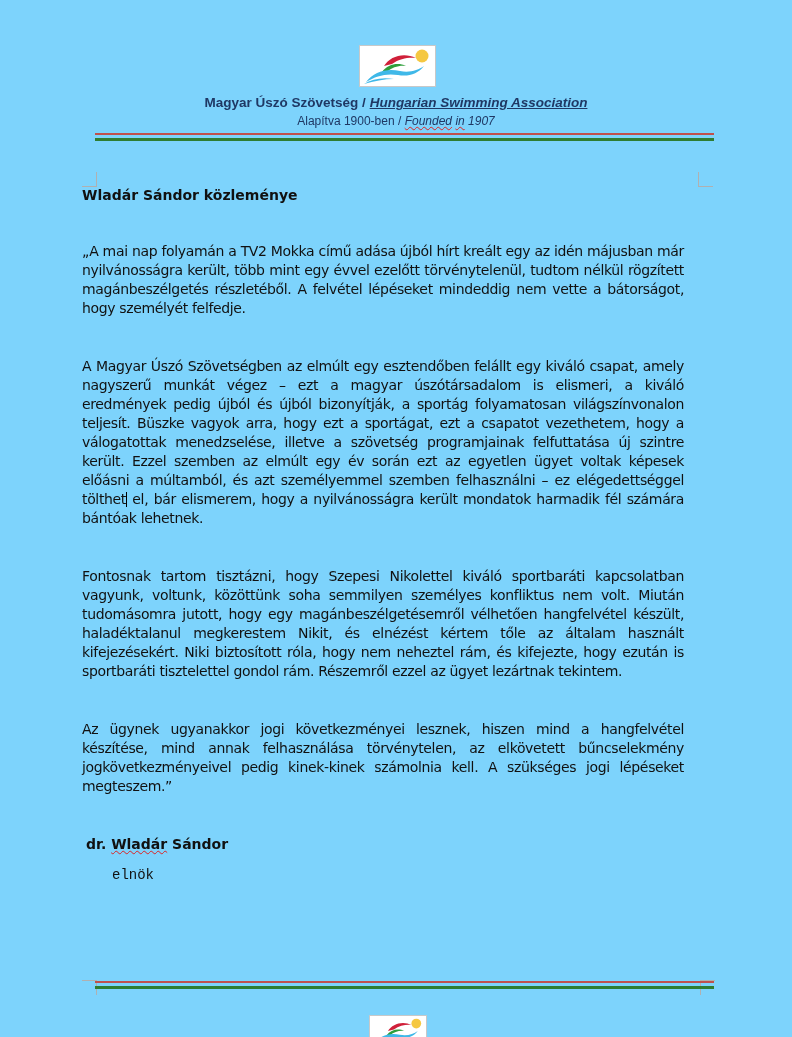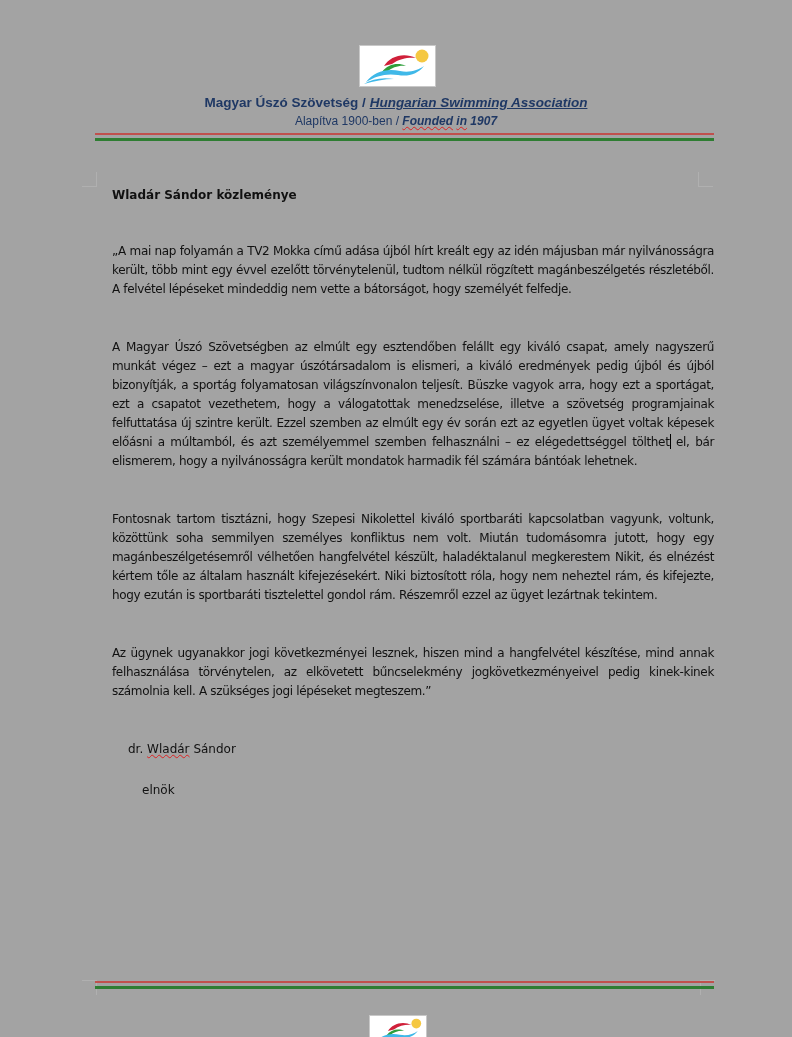--- a/index.html
+++ b/index.html
@@ -1,63 +1,63 @@
 <!DOCTYPE html>
 <html><head>
   <meta charset="utf-8">
   <style>
     html, body { margin: 0; padding: 0; background: #ffffff; }
     body {
       width: 792px; height: 1037px; position: relative; overflow: hidden;
       font-family: "Liberation Sans", sans-serif; color: #111;
     }
-    .page { position: absolute; left: 0; top: 0; width: 792px; height: 1037px; background: #a3a3a3; }
+    .page { position: absolute; left: 0; top: 0; width: 792px; height: 1037px; background: #7dd3fc; }
 
     
     .logo-box {
       position: absolute; left: 359px; top: 45px; width: 75px; height: 40px;
       border: 1px solid #c8c8c8; background: #fff;
     }
     .logo-box svg { width: 100%; height: 100%; display: block; }
     .org-name {
       position: absolute; left: 0; width: 792px; top: 95px; text-align: center;
       font-family: "Liberation Sans", sans-serif; font-weight: bold; font-size: 13.5px;
       color: #1f3864;
     }
     .org-name .en { font-style: italic; text-decoration: underline; text-decoration-color: #1f3864; }
     .founded {
       position: absolute; left: 0; width: 792px; top: 114px; text-align: center;
       font-size: 12px; color: #1f3864;
     }
-    .founded .en { font-style: italic; font-weight: bold; }
+    .founded .en { font-style: italic; }
     .spell { text-decoration: underline wavy #d22; text-decoration-thickness: 1px; }
 
     .rule-red { position: absolute; left: 95px; width: 619px; height: 2px; background: #c0504d; }
     .rule-green { position: absolute; left: 95px; width: 619px; height: 3px; background: #2e7d32; }
     .rule-red.top { top: 133px; }
     .rule-green.top { top: 138px; }
     .rule-red.bottom { top: 981px; }
     .rule-green.bottom { top: 986px; }
 
     .corner { position: absolute; width: 14px; height: 14px; border-color: #b0b0b0; border-style: solid; border-width: 0; }
     .corner.tl { left: 82px; top: 172px; border-right-width: 1px; border-bottom-width: 1px; }
     .corner.tr { left: 698px; top: 172px; border-left-width: 1px; border-bottom-width: 1px; }
     .corner.bl { left: 82px; top: 980px; border-right-width: 1px; border-top-width: 1px; }
     .corner.br { left: 700px; top: 980px; border-left-width: 1px; border-top-width: 1px; }
 
     
     .doc-body {
-      position: absolute; left: 112px; top: 186px; width: 602px;
-      font-family: "DejaVu Sans", sans-serif; font-size: 12px; line-height: 19px; color: #111;
+      position: absolute; left: 82px; top: 186px; width: 602px;
+      font-family: "DejaVu Sans", sans-serif; font-size: 14px; line-height: 19px; color: #111;
     }
     .doc-title { font-weight: bold; margin: 0 0 37px 0; }
     .para { text-align: justify; margin: 0 0 39px 0; letter-spacing: -0.35px; }
     .para:last-of-type { margin-bottom: 37px; }
-    .signature { margin: 16px; }
-    .role { margin: 22px 0 0 30px; }
+    .signature { margin: 4px; font-weight: bold; }
+    .role { margin: 12px 0 0 30px; font-family: Liberation Mono, monospace; }
     .cursor { display: inline-block; width: 1px; height: 15px; background: #000; vertical-align: -3px; }
 
     .logo-box.footer { top: 1015px; left: 369px; width: 56px; height: 30px; }
   </style>
 </head>
 <body>
 
 <div class="page">
 
   <div class="logo-box">

